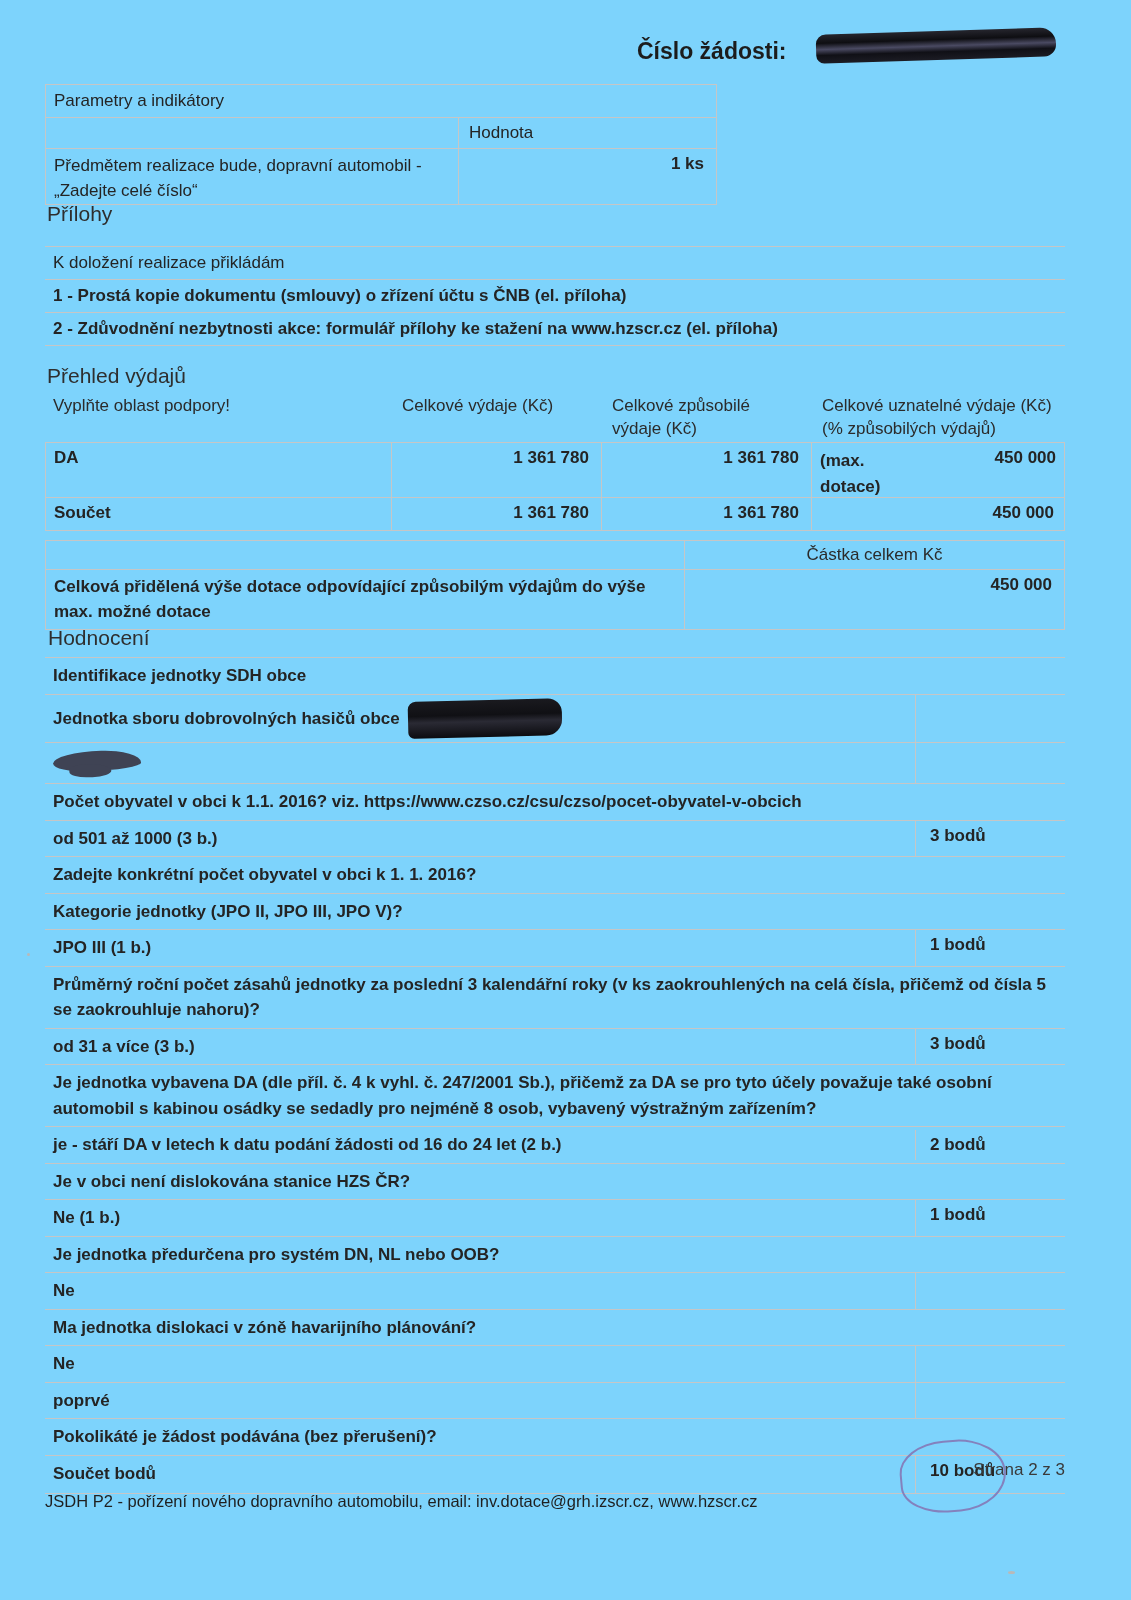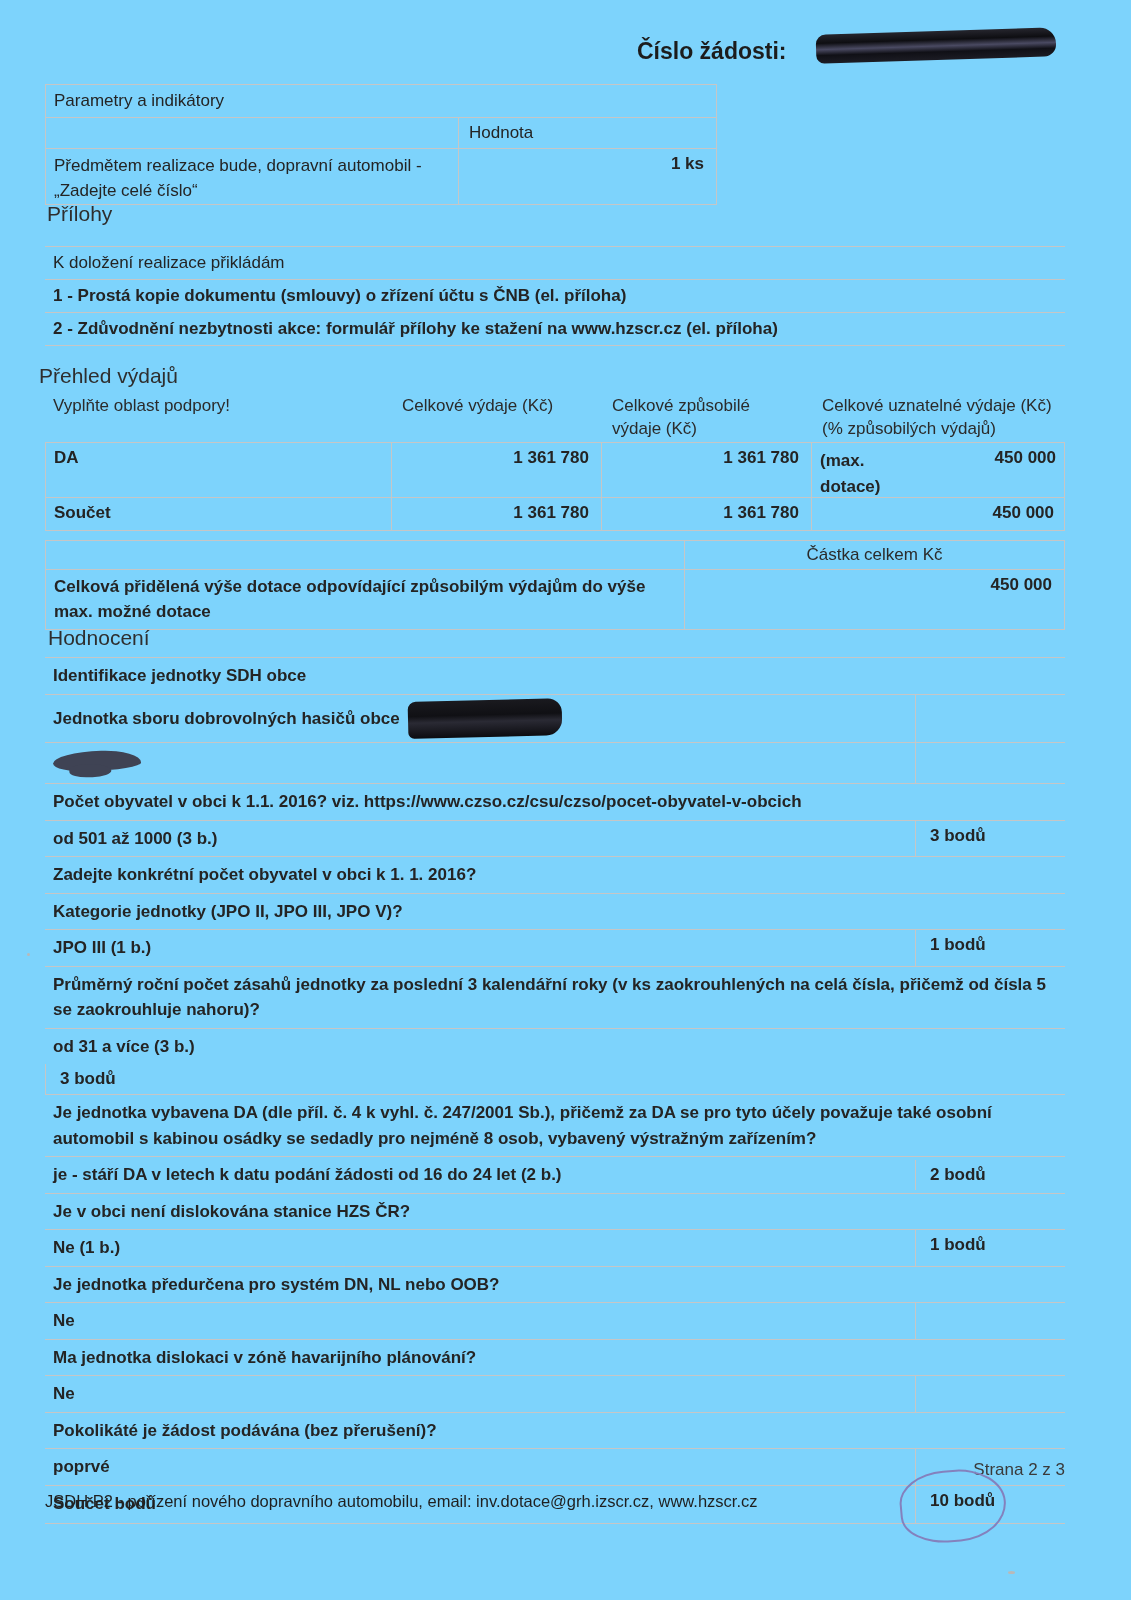--- a/index.html
+++ b/index.html
@@ -116,21 +116,21 @@
 
   <div class="heading" style="left:47px; top:202px;">Přílohy</div>
   <div class="prilohy-tbl">
     <div class="a-row">K doložení realizace přikládám</div>
     <div id="prilohy-items">
         <div class="a-row bold">1 - Prostá kopie dokumentu (smlouvy) o zřízení účtu s ČNB (el. příloha)</div>
         <div class="a-row bold">2 - Zdůvodnění nezbytnosti akce: formulář přílohy ke stažení na www.hzscr.cz (el. příloha)</div>
       </div>
   </div>
 
-  <div class="heading" style="left:39px; top:364px;">Přehled výdajů</div>
+  <div class="heading" style="left:47px; top:364px;">Přehled výdajů</div>
   <div class="vydaje-head">
     <div class="vh-cell">Vyplňte oblast podpory!</div>
     <div class="vh-cell">Celkové výdaje (Kč)</div>
     <div class="vh-cell">Celkové způsobilé výdaje (Kč)</div>
     <div class="vh-cell">Celkové uznatelné výdaje (Kč) (% způsobilých výdajů)</div>
   </div>
   <div class="vydaje-tbl">
     <div class="v-row v-row-da">
       <div class="v-cell">DA</div>
       <div class="v-cell v-num">1 361 780</div>
@@ -185,21 +185,21 @@
       <div class="h-row" style="min-height: 33px; align-items: flex-end;">
         <div class="h-main"><span>Kategorie jednotky (JPO II, JPO III, JPO V)?</span></div>
       </div>
       <div class="h-row" style="min-height: 33px;">
         <div class="h-main"><span>JPO III (1 b.)</span></div>
         <div class="h-points"><span>1 bodů</span></div>
       </div>
       <div class="h-row" style="min-height: 60px;">
         <div class="h-main"><span>Průměrný roční počet zásahů jednotky za poslední 3 kalendářní roky (v ks zaokrouhlených na celá čísla, přičemž od čísla 5 se zaokrouhluje nahoru)?</span></div>
       </div>
-      <div class="h-row" style="min-height: 33px; flex-direction: column;">
+      <div class="h-row" style="min-height: 33px;">
         <div class="h-main"><span>od 31 a více (3 b.)</span></div>
         <div class="h-points"><span>3 bodů</span></div>
       </div>
       <div class="h-row" style="min-height: 60px;">
         <div class="h-main"><span>Je jednotka vybavena DA (dle příl. č. 4 k vyhl. č. 247/2001 Sb.), přičemž za DA se pro tyto účely považuje také osobní automobil s kabinou osádky se sedadly pro nejméně 8 osob, vybavený výstražným zařízením?</span></div>
       </div>
       <div class="h-row" style="min-height: 33px; align-items: center;">
         <div class="h-main"><span>je - stáří DA v letech k datu podání  žádosti od 16 do 24 let (2 b.)</span></div>
         <div class="h-points"><span>2 bodů</span></div>
       </div>
@@ -218,25 +218,25 @@
         <div class="h-points"><span></span></div>
       </div>
       <div class="h-row" style="min-height: 33px;">
         <div class="h-main"><span>Ma jednotka dislokaci v zóně havarijního plánování?</span></div>
       </div>
       <div class="h-row" style="min-height: 33px;">
         <div class="h-main"><span>Ne</span></div>
         <div class="h-points"><span></span></div>
       </div>
       <div class="h-row" style="min-height: 33px;">
+        <div class="h-main"><span>poprvé</span></div>
+        <div class="h-points"><span></span></div>
+      </div>
+      <div class="h-row" style="min-height: 33px;">
         <div class="h-main"><span>Pokolikáté je žádost podávána (bez přerušení)?</span></div>
-      </div>
-      <div class="h-row" style="min-height: 33px;">
-        <div class="h-main"><span>poprvé</span></div>
-        <div class="h-points"><span></span></div>
       </div>
       <div class="h-row" style="min-height: 38px;">
         <div class="h-main"><span>Součet bodů</span></div>
         <div class="h-points"><span>10 bodů</span><div class="pen-circle"></div></div>
       </div>
     </div>
 
   <div class="page-num">Strana 2 z 3</div>
   <div class="footer">JSDH P2 - pořízení nového dopravního automobilu, email: inv.dotace@grh.izscr.cz,  www.hzscr.cz</div>
 

